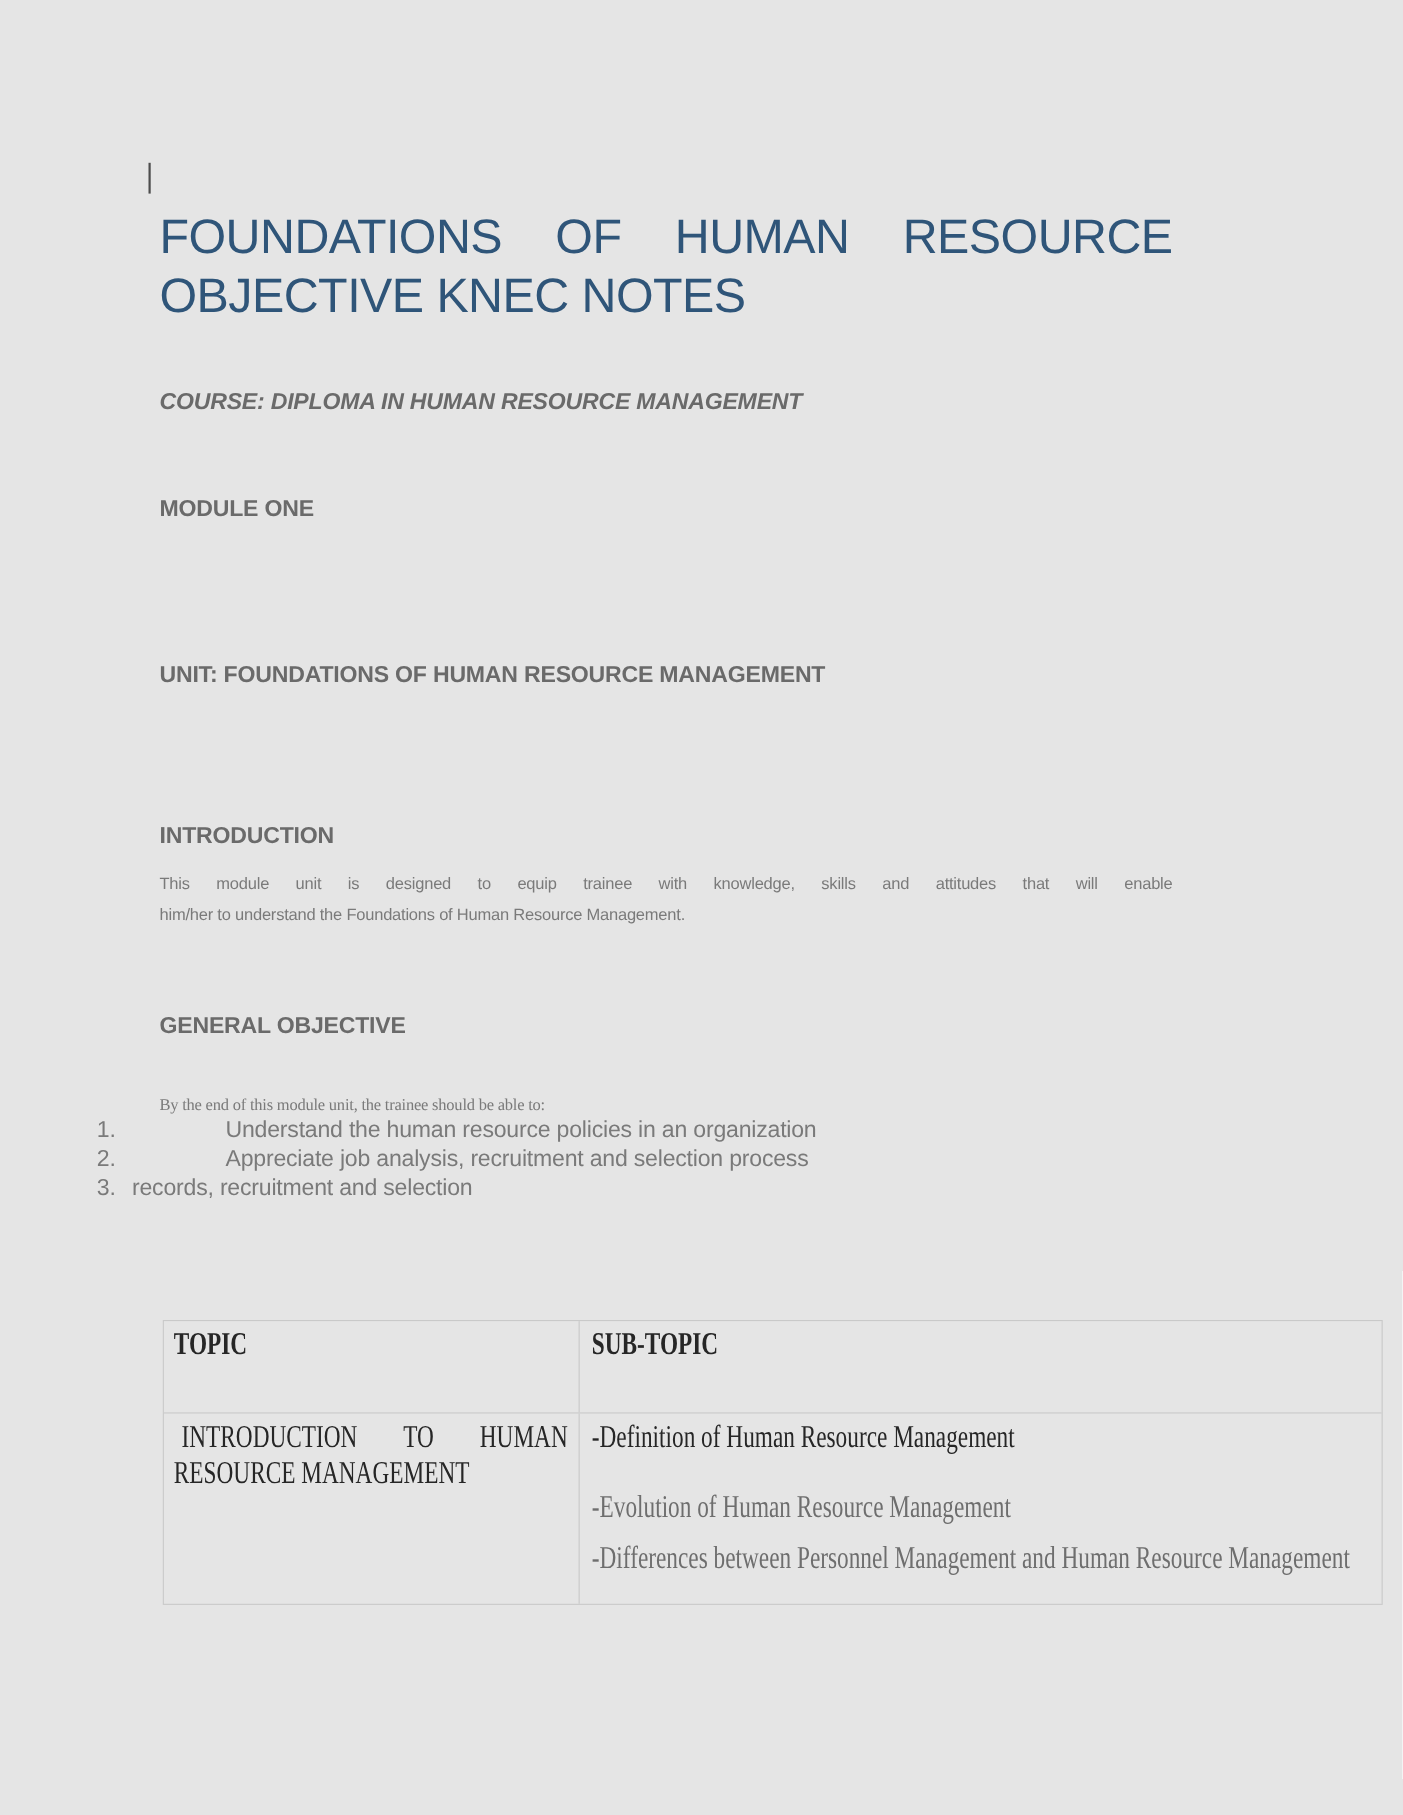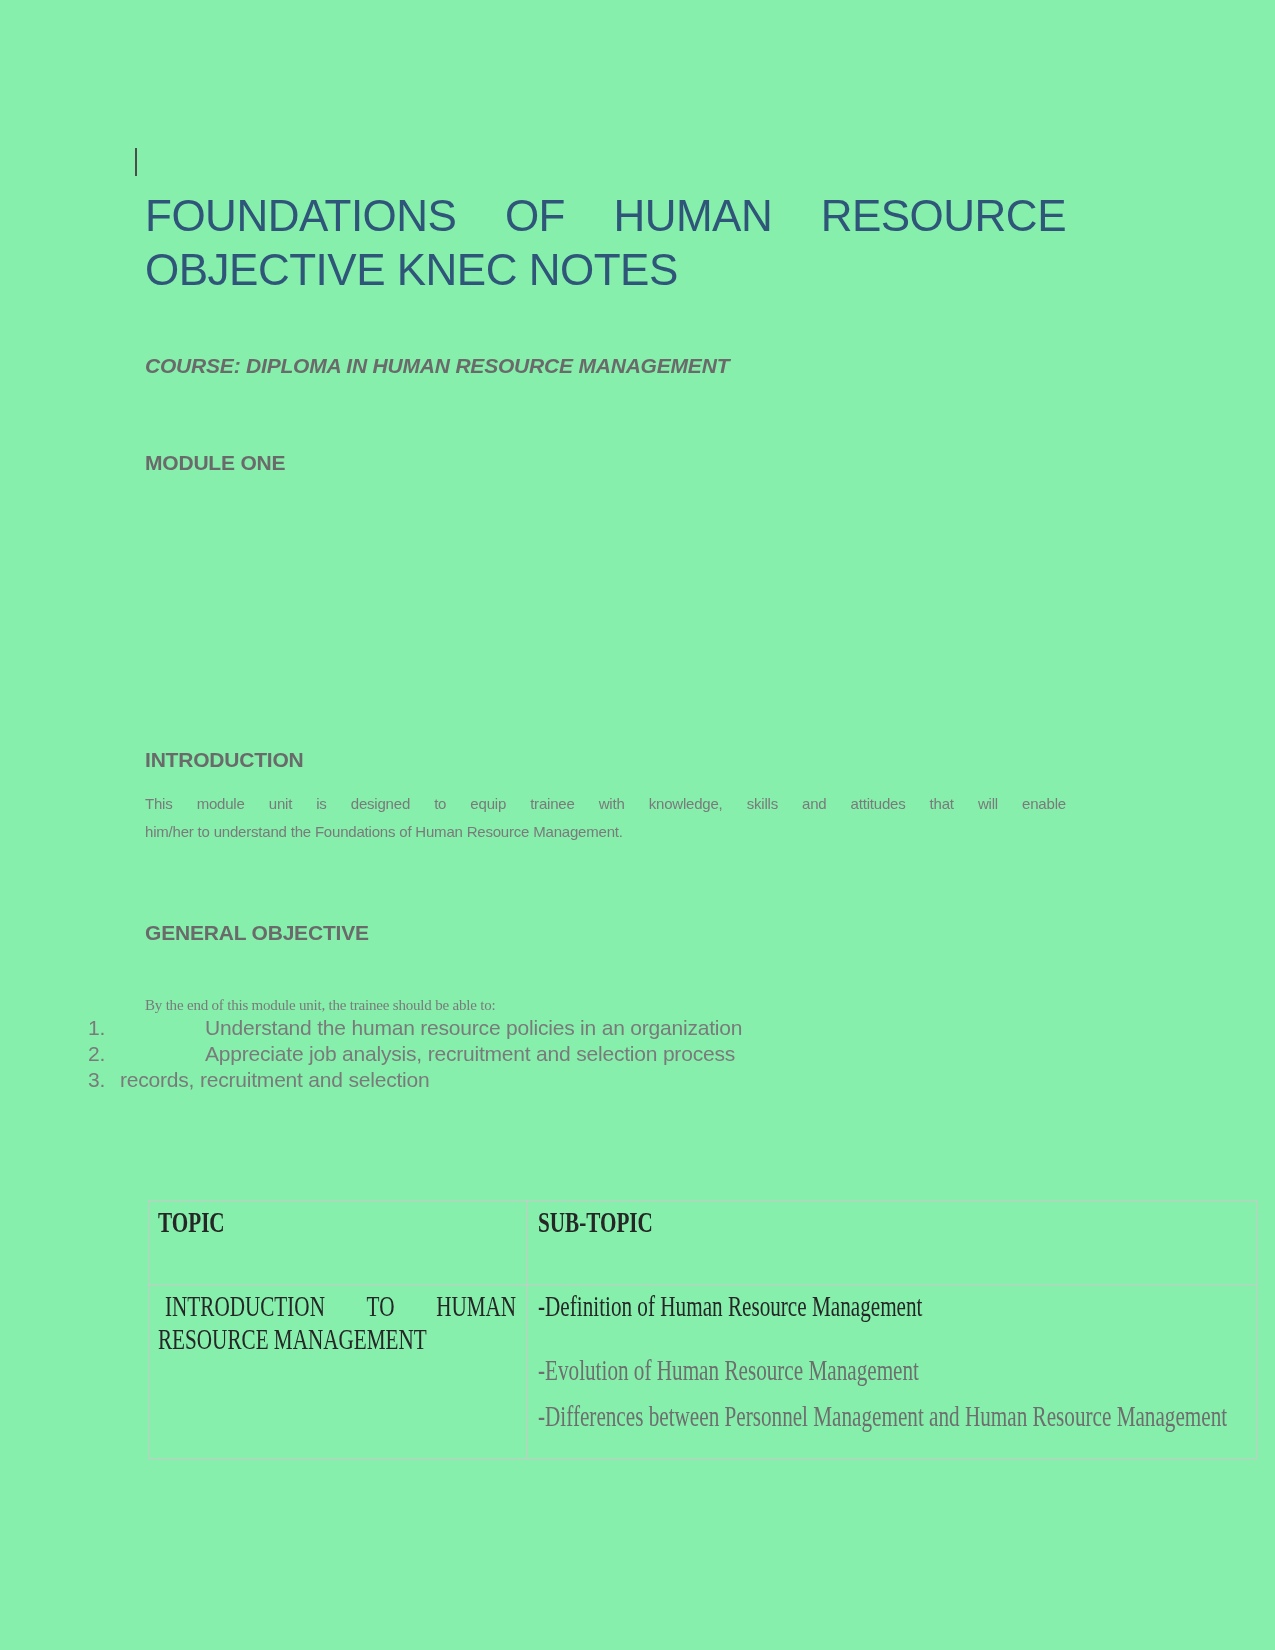--- a/index.html
+++ b/index.html
@@ -1,21 +1,21 @@
 <!DOCTYPE html>
 <html><head>
 <meta charset="utf-8">
 <style>
   * { margin: 0; padding: 0; box-sizing: border-box; }
   html, body { background: #ffffff; }
   .page {
     position: relative;
     width: 1275px;
     height: 1650px;
-    background: #86efac;
+    background: #e5e5e5;
     font-family: "Liberation Sans", sans-serif;
     overflow: hidden;
   }
   .abs { position: absolute; }
 
   .cursor-bar {
     left: 135px; top: 148px;
     width: 2px; height: 28px;
     background: #4d4d4d;
   }
@@ -116,20 +116,21 @@
         <span>HUMAN</span>
         <span>RESOURCE</span>
       </div>
     <div class="t2">OBJECTIVE KNEC NOTES</div>
   </div>
 
   <div class="abs h-gray h-course">COURSE: DIPLOMA IN HUMAN RESOURCE MANAGEMENT</div>
 
   <div class="abs h-gray h-module">MODULE ONE</div>
 
+  <div class="abs h-gray h-unit">UNIT: FOUNDATIONS OF HUMAN RESOURCE MANAGEMENT</div>
 
   <div class="abs h-gray h-intro">INTRODUCTION</div>
 
   <div class="abs intro-para body-gray">
     <div class="p1" data-justify="true">
         <span>This</span>
         <span>module</span>
         <span>unit</span>
         <span>is</span>
         <span>designed</span>

